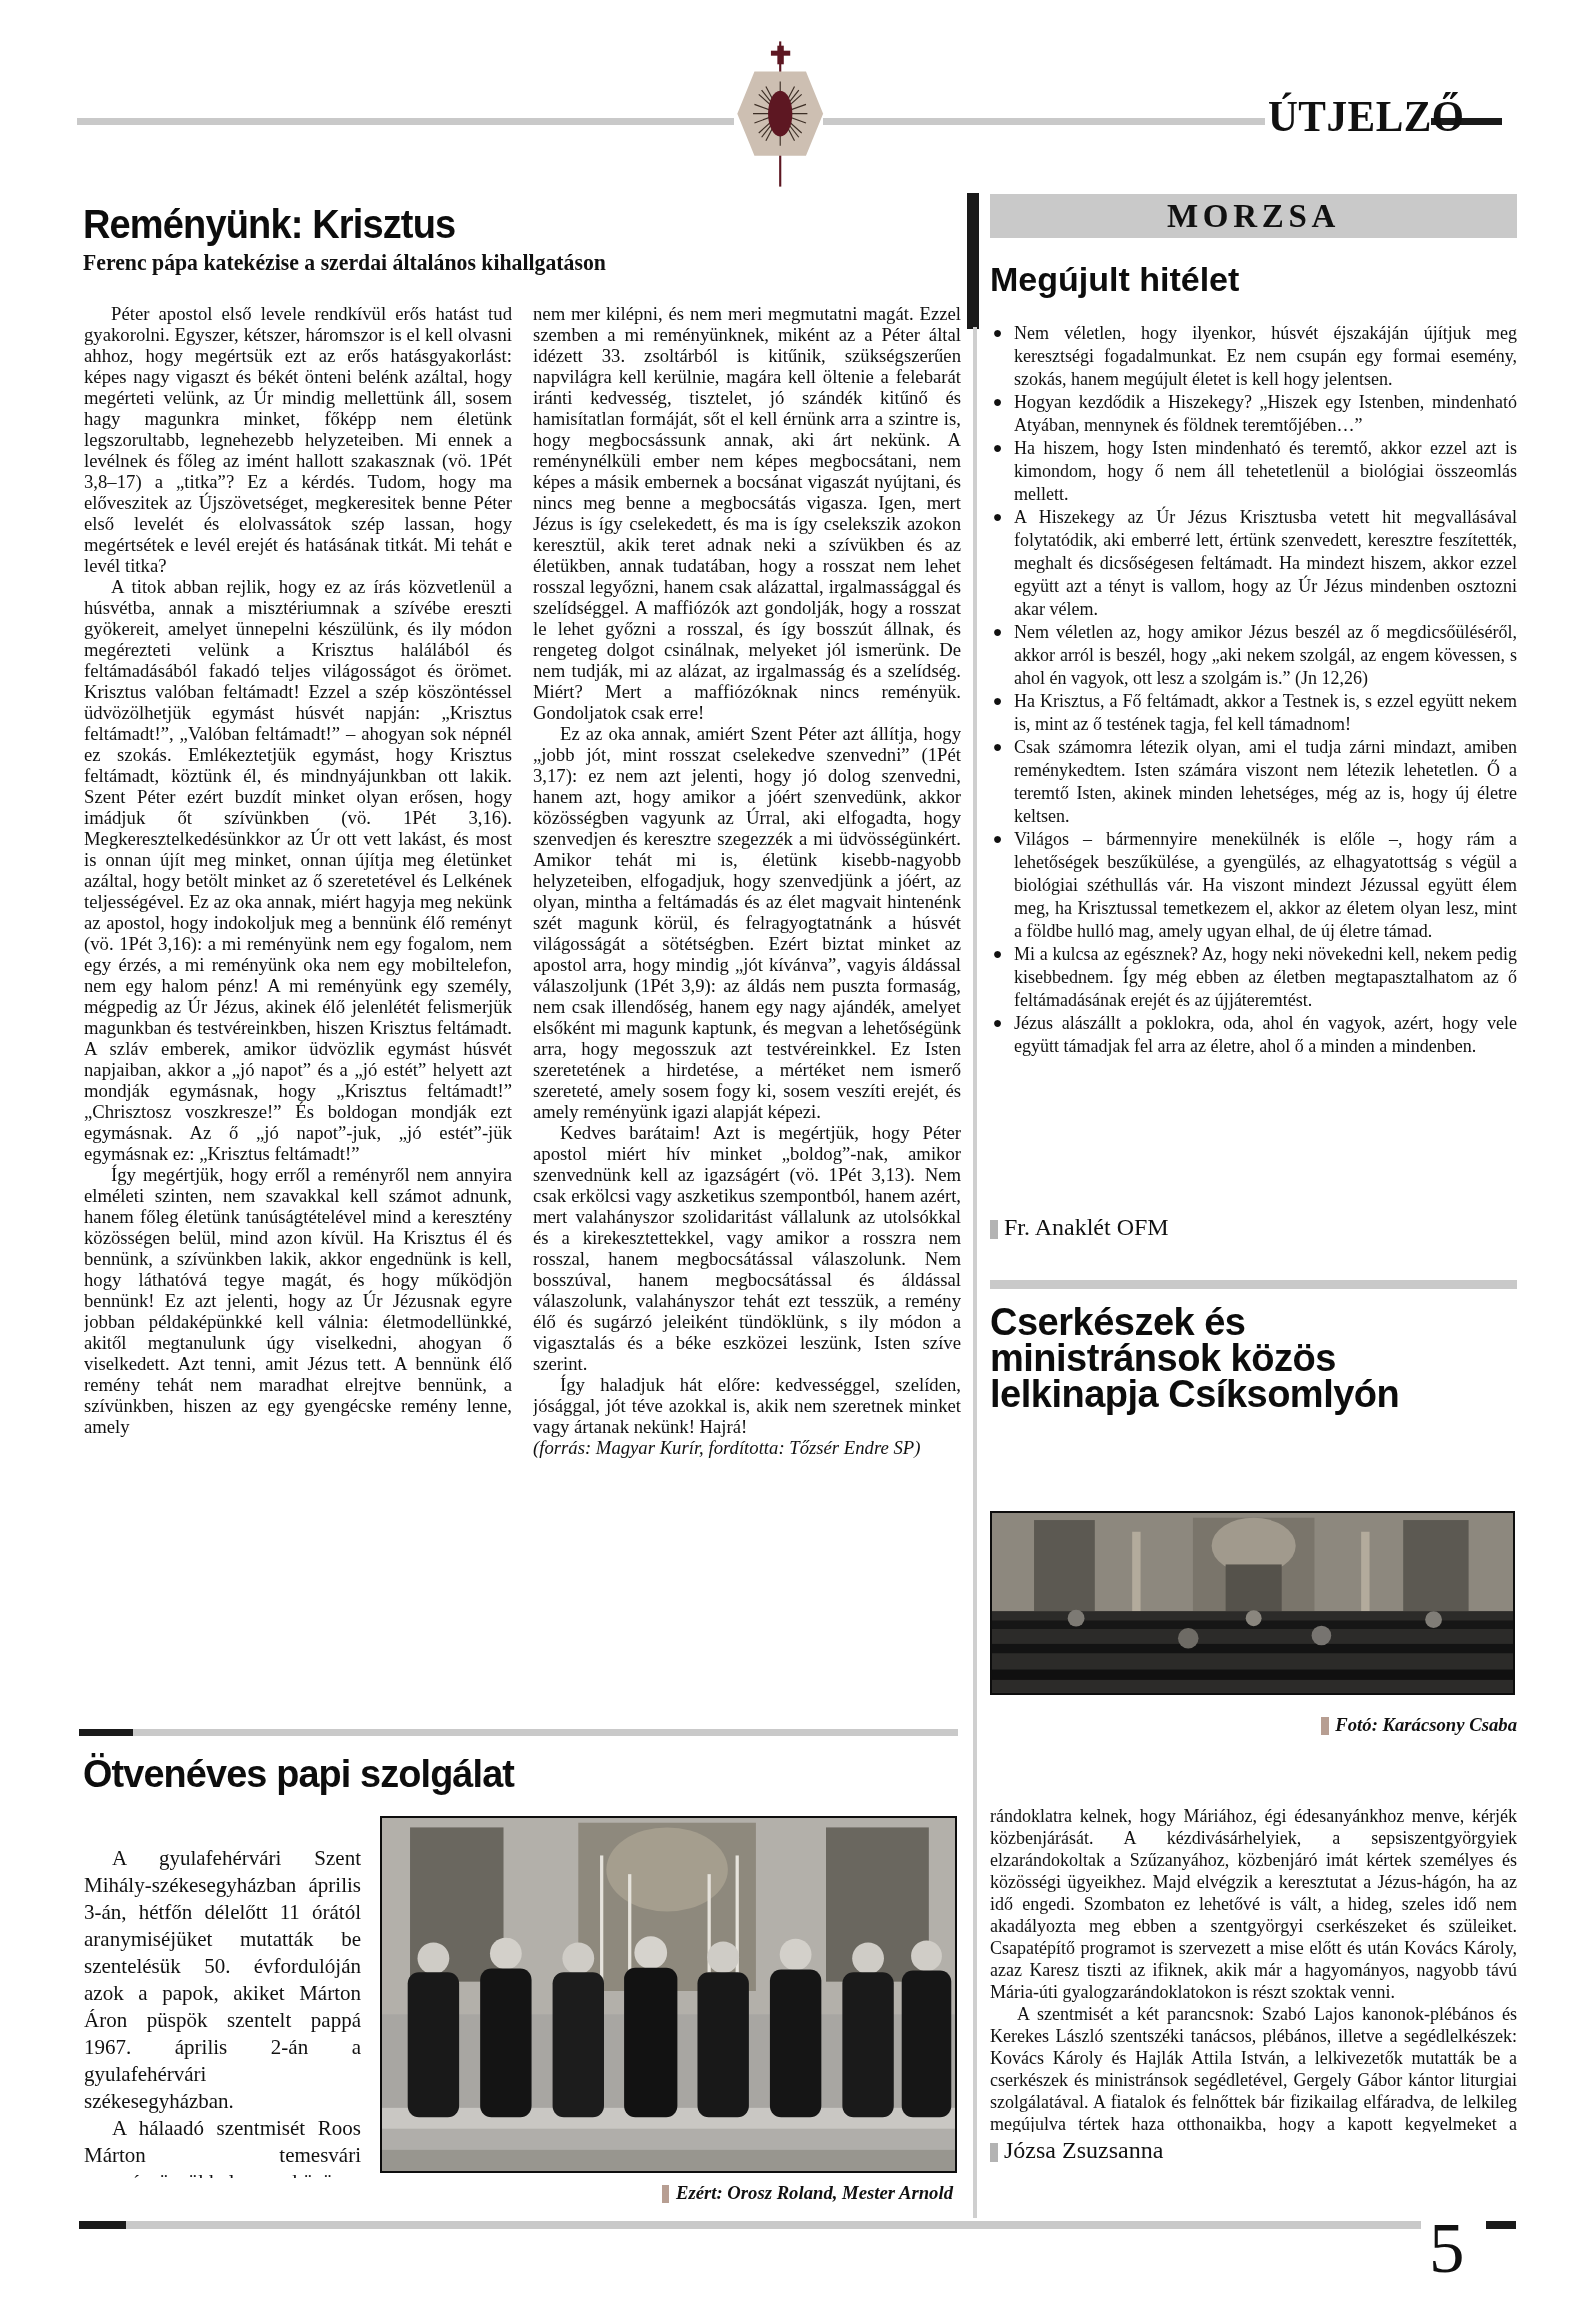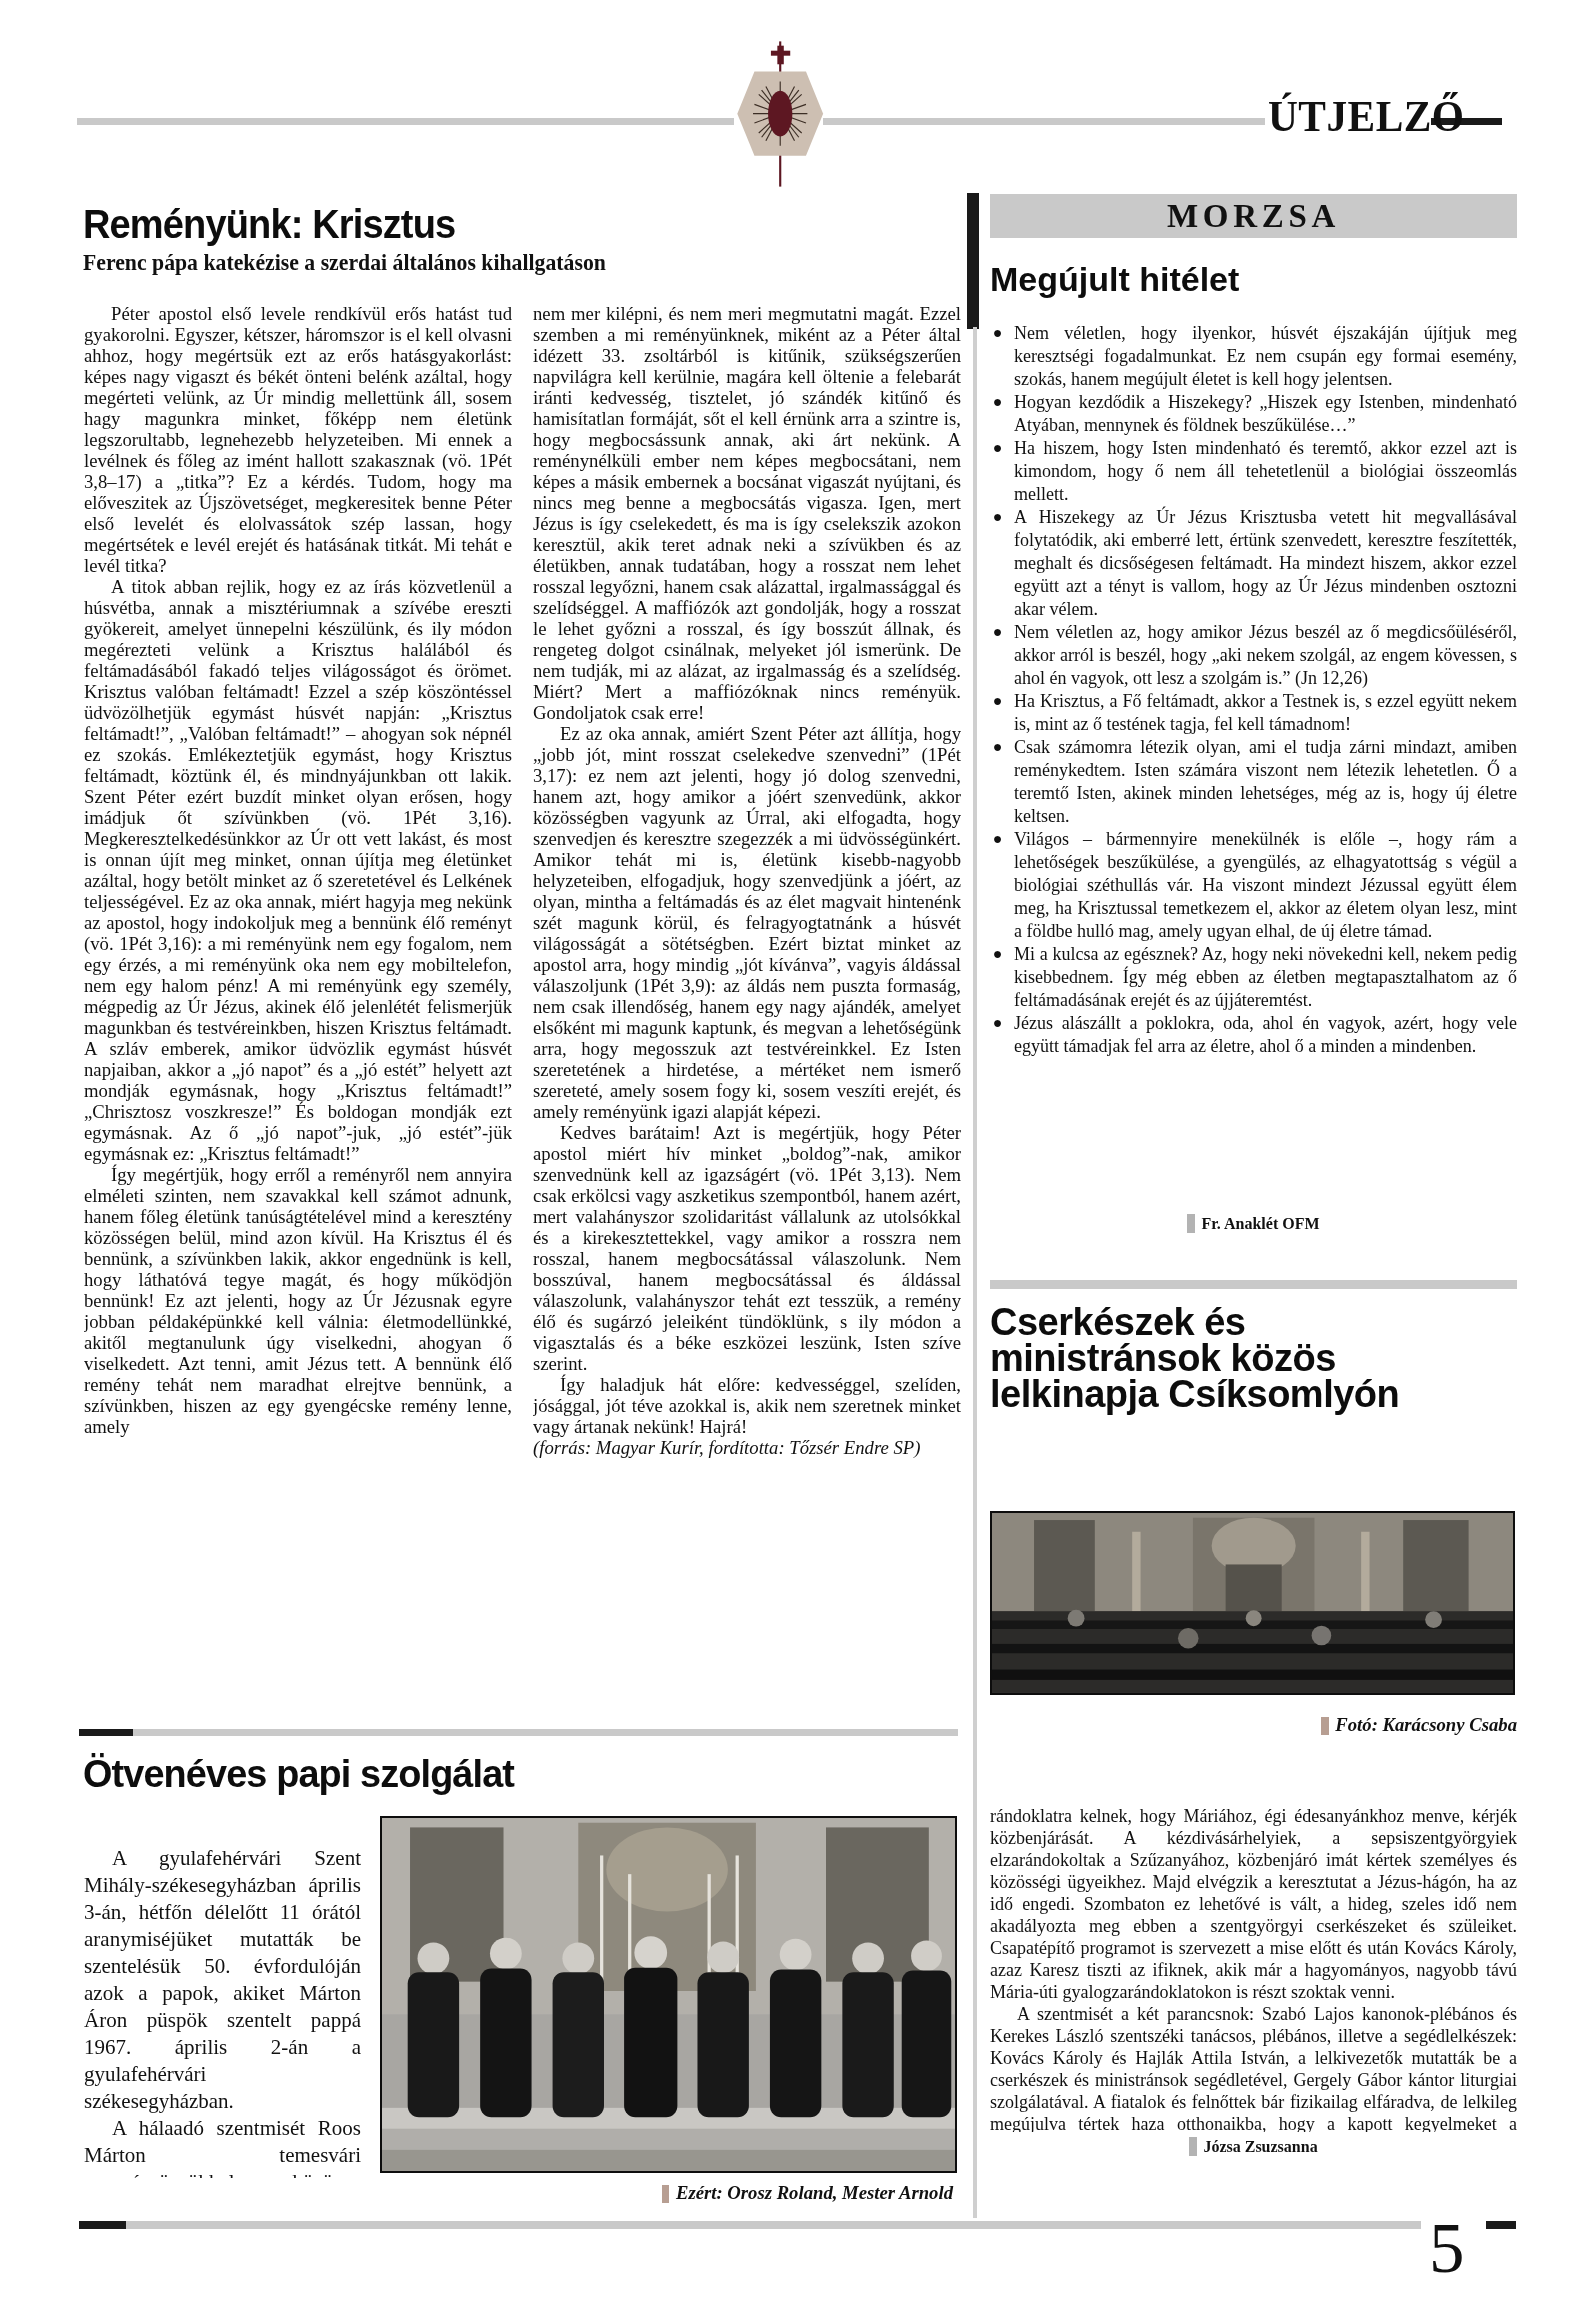--- a/index.html
+++ b/index.html
@@ -28,21 +28,21 @@
   .source{font-style:italic;font-family:Liberation Serif, serif;}
   
   .morzsa-box{position:absolute;left:990px;top:194px;width:527px;height:44px;background:#c9c9c9;
               display:flex;align-items:center;justify-content:center;text-align:right;}
   .morzsa-box span{font-family:"Liberation Serif",serif;font-weight:bold;font-size:33px;letter-spacing:4.7px;}
   .megujult{position:absolute;left:990px;top:260px;font-size:34px;}
   .bullets{position:absolute;left:990px;top:322px;width:527px;height:890px;overflow:hidden;
            margin:0;padding:0;list-style:none;font-size:18px;line-height:23px;text-align:justify;}
   .bullets li{position:relative;padding-left:24px;margin:0;}
   .bullets li .blt{position:absolute;left:2.8px;top:-0.9px;font-size:16px;}
-  .author-line{position:absolute;text-align:center;font-size:16px;font-weight:bold;}
+  .author-line{position:absolute;text-align:left;font-size:24px;font-weight:normal;}
   .author-line .abar{display:inline-block;width:7.5px;height:18.7px;vertical-align:-3.7px;margin-right:6.5px;}
   .abar.gray{background:#b3b3b3;}
   .abar.tan{background:#b79e92;}
   .scouts-title{position:absolute;left:990px;top:1304px;width:495px;font-size:38px;line-height:36px;letter-spacing:-0.5px;}
   .caption{position:absolute;text-align:right;font-size:18.7px;font-weight:bold;font-family:"Liberation Serif",serif;font-style:italic;}
   .photo-frame{position:absolute;border:2.8px solid #0d0d0d;background:#888;}
   .vdiv{position:absolute;left:973px;top:327px;width:3.7px;height:1891px;background:#cfcfcf;}
   .vblack{position:absolute;left:967px;top:193px;width:12px;height:136px;background:#1a1a1a;}
   .jub-title{position:absolute;left:83px;top:1752px;font-size:39px;letter-spacing:-0.9px;transform:scaleX(.97);transform-origin:left;}
   .jub-text{position:absolute;left:84px;top:1845px;width:277px;height:333px;font-size:21px;line-height:27px;
@@ -103,21 +103,21 @@
   <div class="vdiv"></div>
 
   <div class="morzsa-box">
     <span>MORZSA</span>
   </div>
 
   <h2 class="h-sans megujult">Megújult hitélet</h2>
 
   <ul class="bullets">
     <li><span class="blt">●</span><span>Nem véletlen, hogy ilyenkor, húsvét éjszakáján újítjuk meg keresztségi fogadalmunkat. Ez nem csupán egy formai esemény, szokás, hanem megújult életet is kell hogy jelentsen.</span></li>
-    <li><span class="blt">●</span><span>Hogyan kezdődik a Hiszekegy? „Hiszek egy Istenben, mindenható Atyában, mennynek és földnek beszűkülése…”</span></li>
+    <li><span class="blt">●</span><span>Hogyan kezdődik a Hiszekegy? „Hiszek egy Istenben, mindenható Atyában, mennynek és földnek teremtőjében…”</span></li>
     <li><span class="blt">●</span><span>Ha hiszem, hogy Isten mindenható és teremtő, akkor ezzel azt is kimondom, hogy ő nem áll tehetetlenül a biológiai összeomlás mellett.</span></li>
     <li><span class="blt">●</span><span>A Hiszekegy az Úr Jézus Krisztusba vetett hit megvallásával folytatódik, aki emberré lett, értünk szenvedett, keresztre feszítették, meghalt és dicsőségesen feltámadt. Ha mindezt hiszem, akkor ezzel együtt azt a tényt is vallom, hogy az Úr Jézus mindenben osztozni akar vélem.</span></li>
     <li><span class="blt">●</span><span>Nem véletlen az, hogy amikor Jézus beszél az ő megdicsőüléséről, akkor arról is beszél, hogy „aki nekem szolgál, az engem kövessen, s ahol én vagyok, ott lesz a szolgám is.” (Jn 12,26)</span></li>
     <li><span class="blt">●</span><span>Ha Krisztus, a Fő feltámadt, akkor a Testnek is, s ezzel együtt nekem is, mint az ő testének tagja, fel kell támadnom!</span></li>
     <li><span class="blt">●</span><span>Csak számomra létezik olyan, ami el tudja zárni mindazt, amiben reménykedtem. Isten számára viszont nem létezik lehetetlen. Ő a teremtő Isten, akinek minden lehetséges, még az is, hogy új életre keltsen.</span></li>
     <li><span class="blt">●</span><span>Világos – bármennyire menekülnék is előle –, hogy rám a lehetőségek beszűkülése, a gyengülés, az elhagyatottság s végül a biológiai széthullás vár. Ha viszont mindezt Jézussal együtt élem meg, ha Krisztussal temetkezem el, akkor az életem olyan lesz, mint a földbe hulló mag, amely ugyan elhal, de új életre támad.</span></li>
     <li><span class="blt">●</span><span>Mi a kulcsa az egésznek? Az, hogy neki növekedni kell, nekem pedig kisebbednem. Így még ebben az életben megtapasztalhatom az ő feltámadásának erejét és az újjáteremtést.</span></li>
     <li><span class="blt">●</span><span>Jézus alászállt a poklokra, oda, ahol én vagyok, azért, hogy vele együtt támadjak fel arra az életre, ahol ő a minden a mindenben.</span></li>
   </ul>
 

